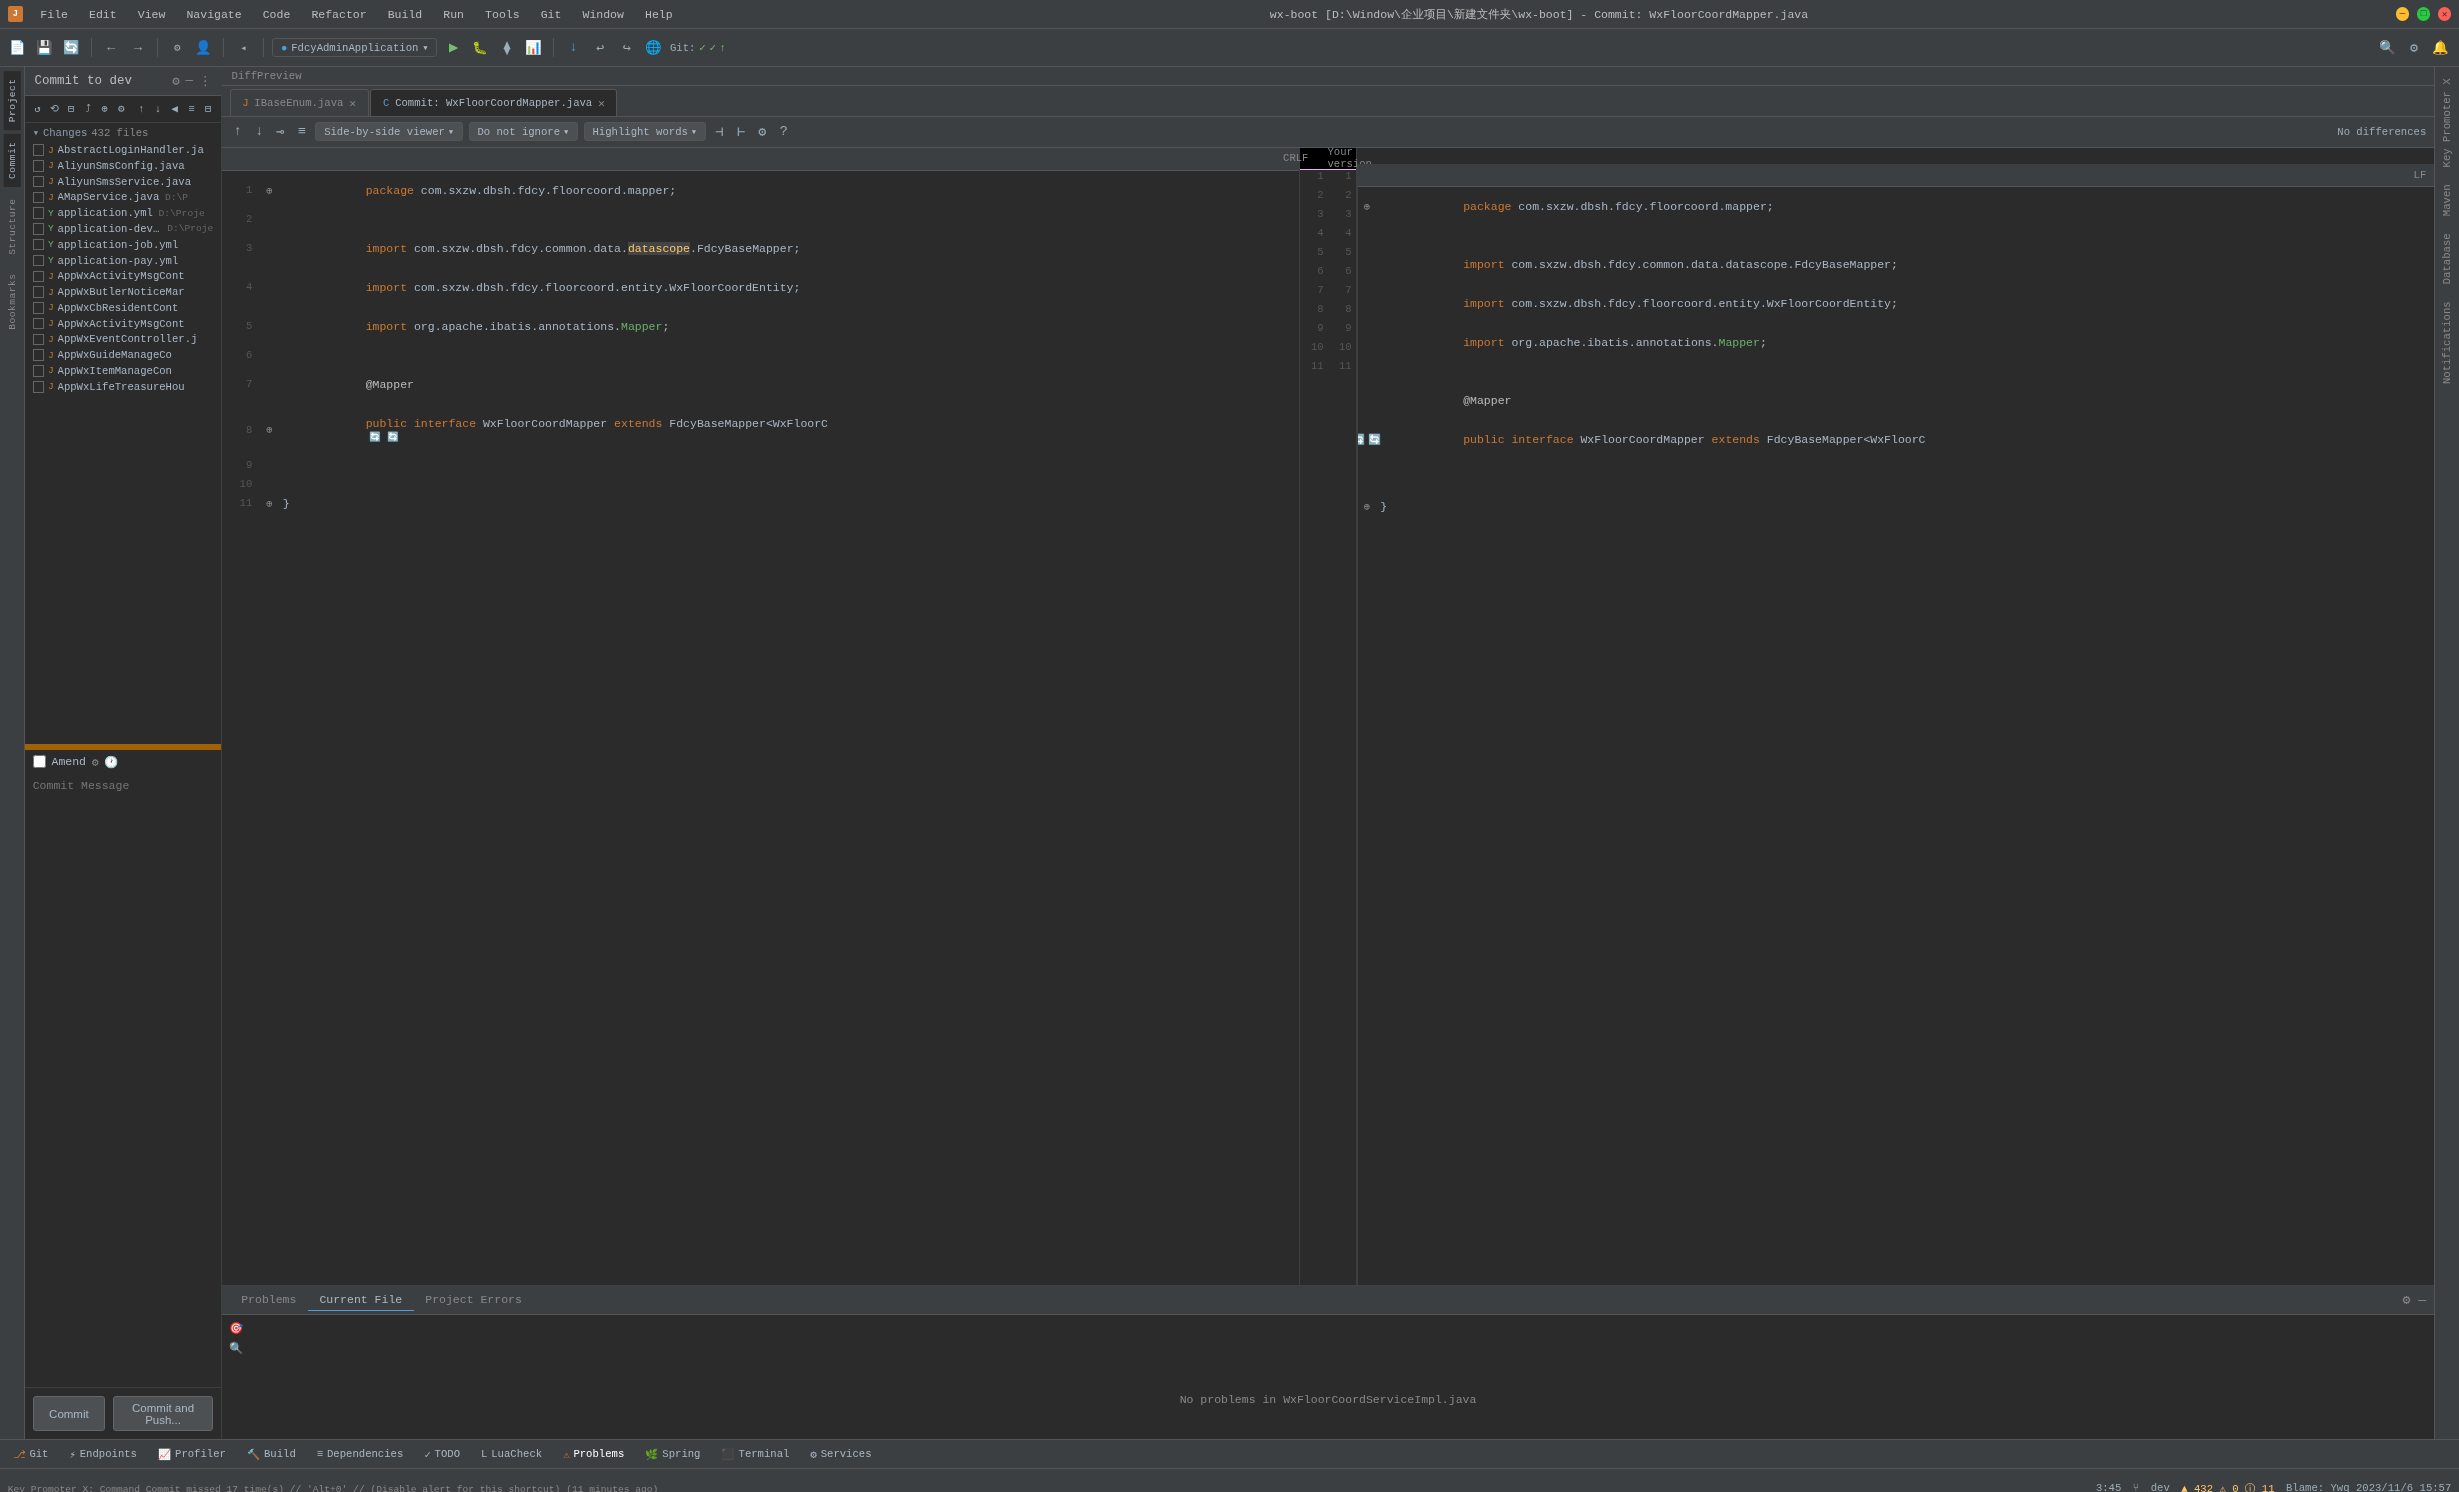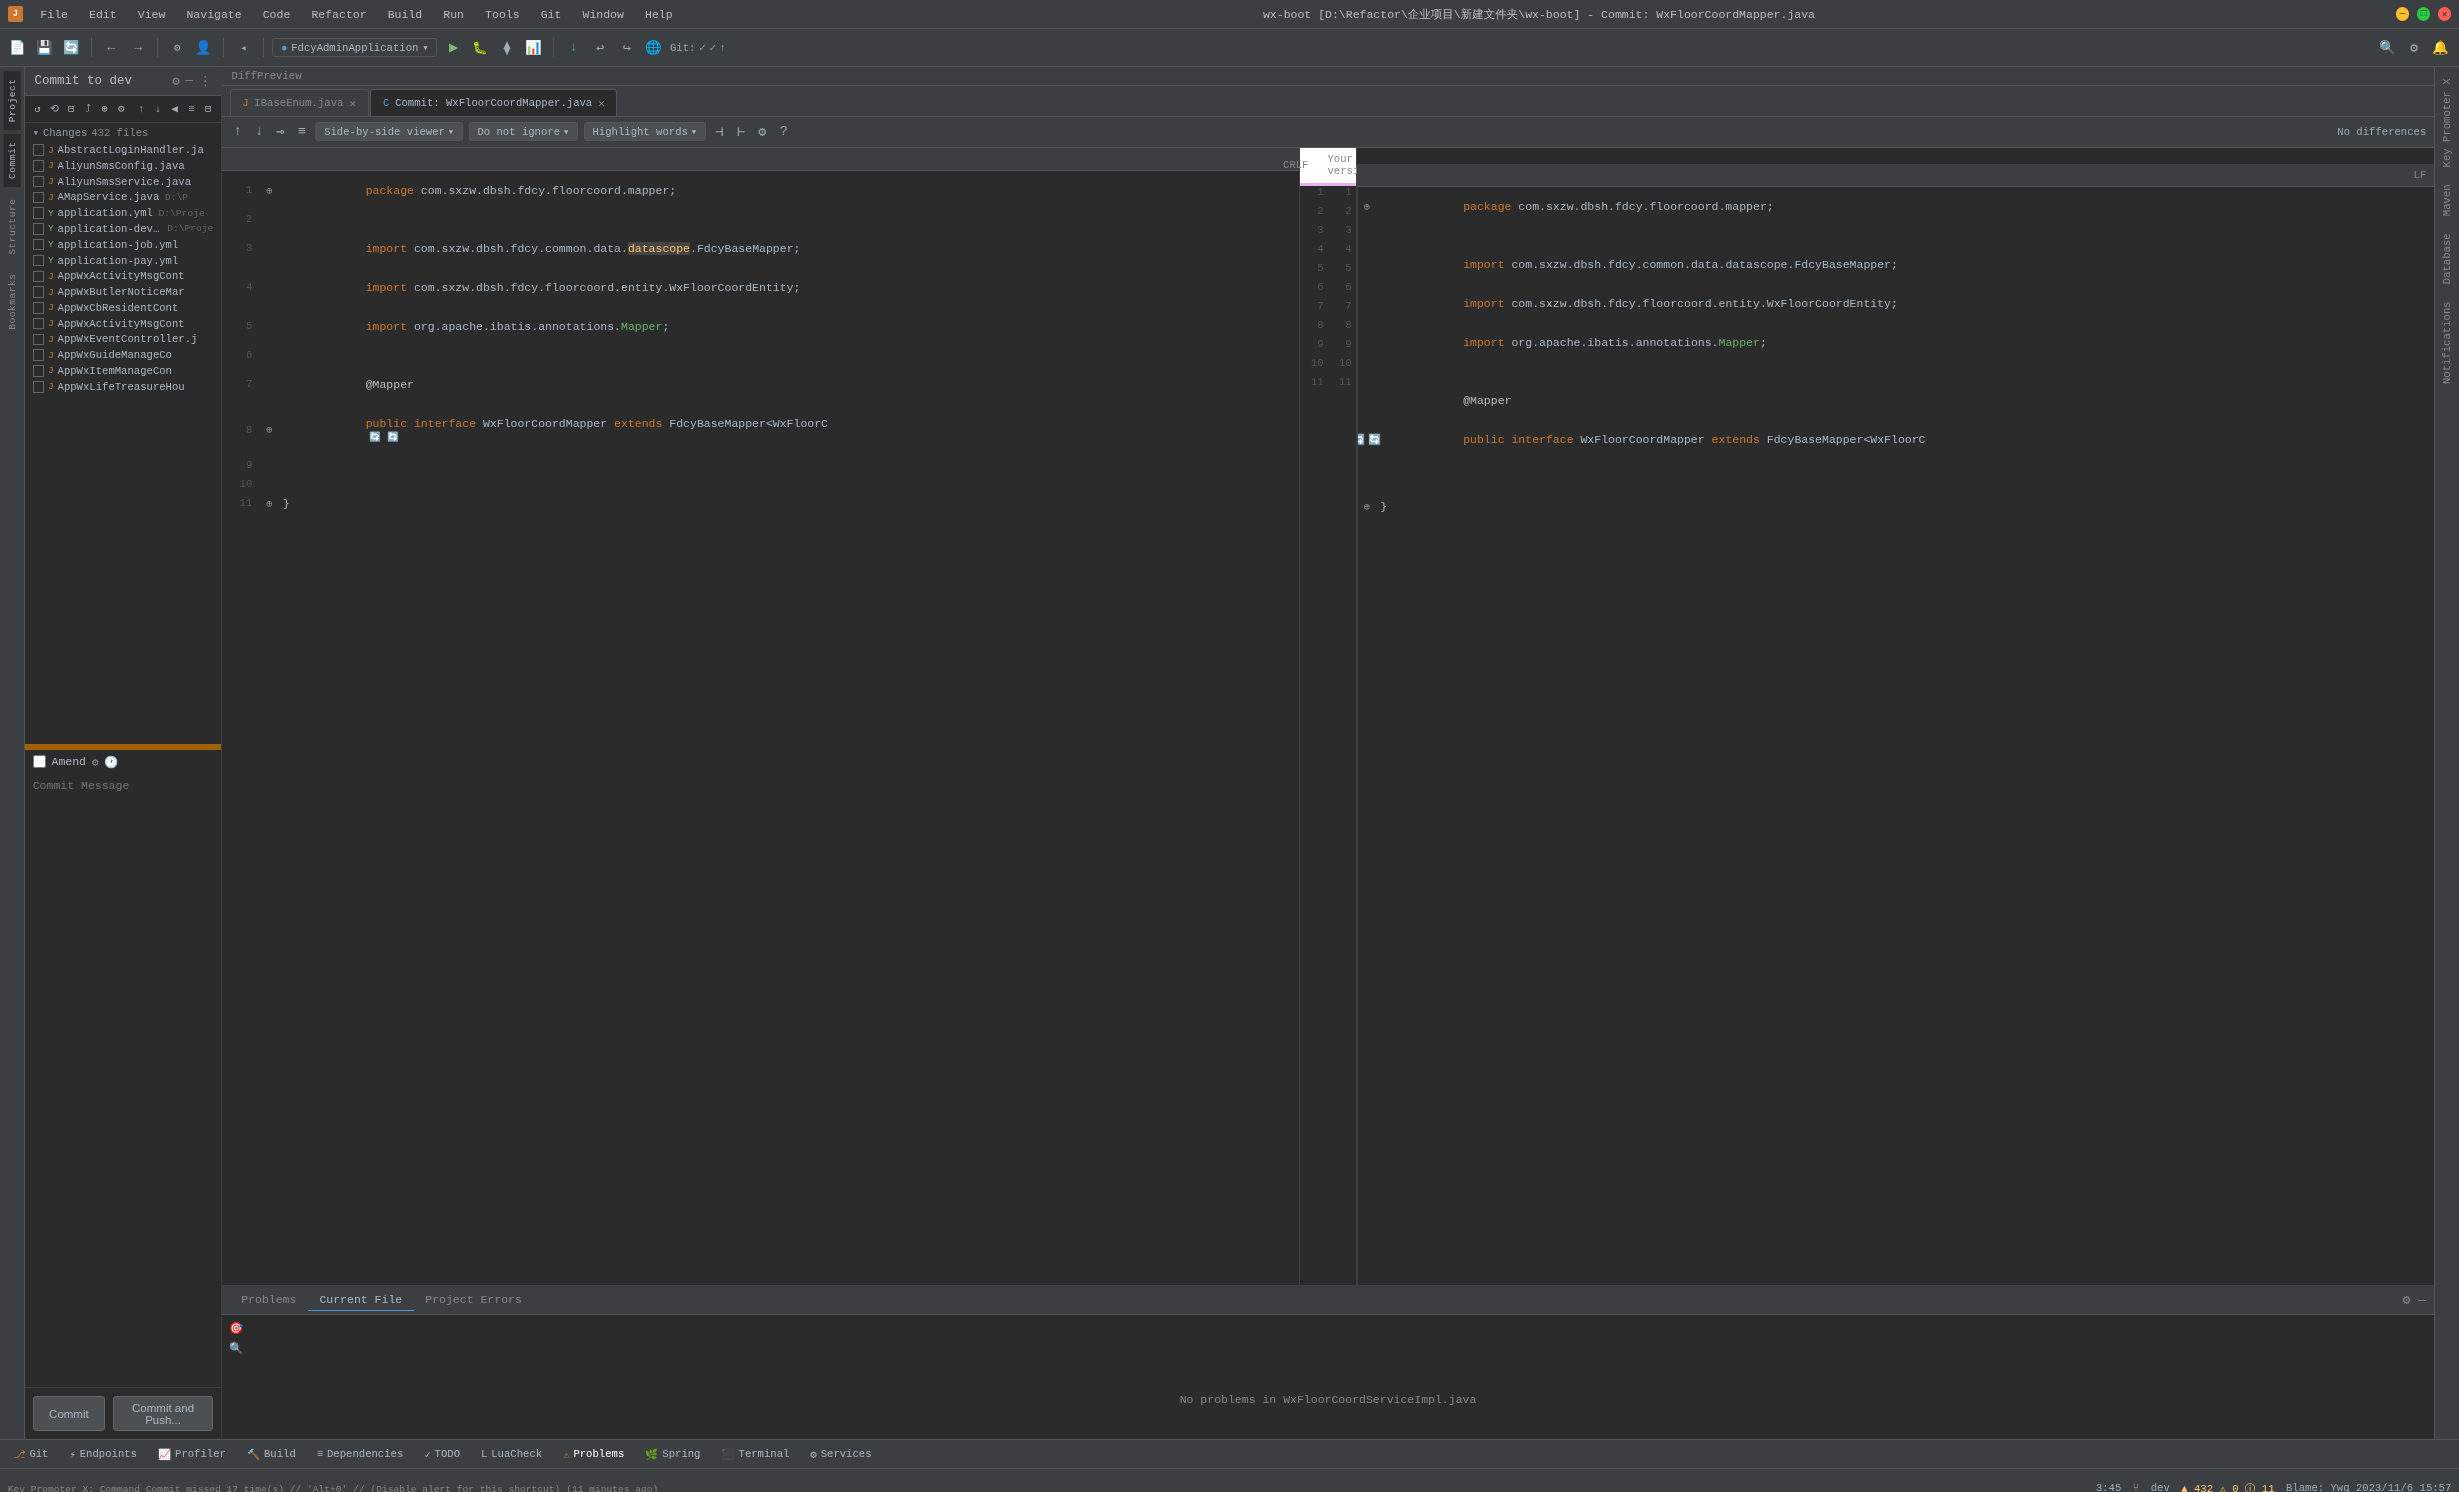--- a/index.html
+++ b/index.html
@@ -517,21 +517,21 @@
       <div class="menu-item">Code</div>
       <div class="menu-item">Refactor</div>
       <div class="menu-item">Build</div>
       <div class="menu-item">Run</div>
       <div class="menu-item">Tools</div>
       <div class="menu-item">Git</div>
       <div class="menu-item">Window</div>
       <div class="menu-item">Help</div>
     </div>
   </div>
-  <div id="title-bar-center">wx-boot [D:\Refactor\企业项目\新建文件夹\wx-boot] - Commit: WxFloorCoordMapper.java</div>
+  <div id="title-bar-center">wx-boot [D:\Window\企业项目\新建文件夹\wx-boot] - Commit: WxFloorCoordMapper.java</div>
   <div id="title-bar-right">
     <div class="win-btn win-min">—</div>
     <div class="win-btn win-max">□</div>
     <div class="win-btn win-close">✕</div>
   </div>
 </div>
 
 <div id="toolbar">
   <div class="toolbar-icon">📄</div>
   <div class="toolbar-icon">💾</div>
@@ -837,21 +837,21 @@
         </div>
 
         <div class="diff-line">
           <div class="line-num">11</div>
           <div class="line-gutter">⊕</div>
           <div class="line-content">}</div>
         </div>
       </div>
 
       <div style="width:58px;background:#2b2b2b;border-left:1px solid #3d3f41;border-right:1px solid #3d3f41;display:flex;flex-direction:column;">
-        <div style="height:38px;background:#ffffff;border-bottom:3px solid #f0abfc;display:flex;align-items:center;justify-content:center;">
+        <div style="height:22px;background:#000000;border-bottom:1px solid #f0abfc;display:flex;align-items:center;justify-content:center;">
           <span style="font-size:10.6px;color:#888;">CRLF</span>
           <span style="font-size:10.6px;color:#888;margin-left:19px;">Your version</span>
         </div>
         <div style="display:flex;flex-direction:column;">
           <div style="display:flex;min-height:19px;">
             <span style="width:29px;text-align:right;color:#555;font-size:10.6px;padding-right:3.8px;">1</span>
             <span style="width:29px;text-align:right;color:#555;font-size:10.6px;padding-right:3.8px;">1</span>
           </div>
           <div style="display:flex;min-height:19px;">
             <span style="width:29px;text-align:right;color:#555;font-size:10.6px;padding-right:3.8px;">2</span>

